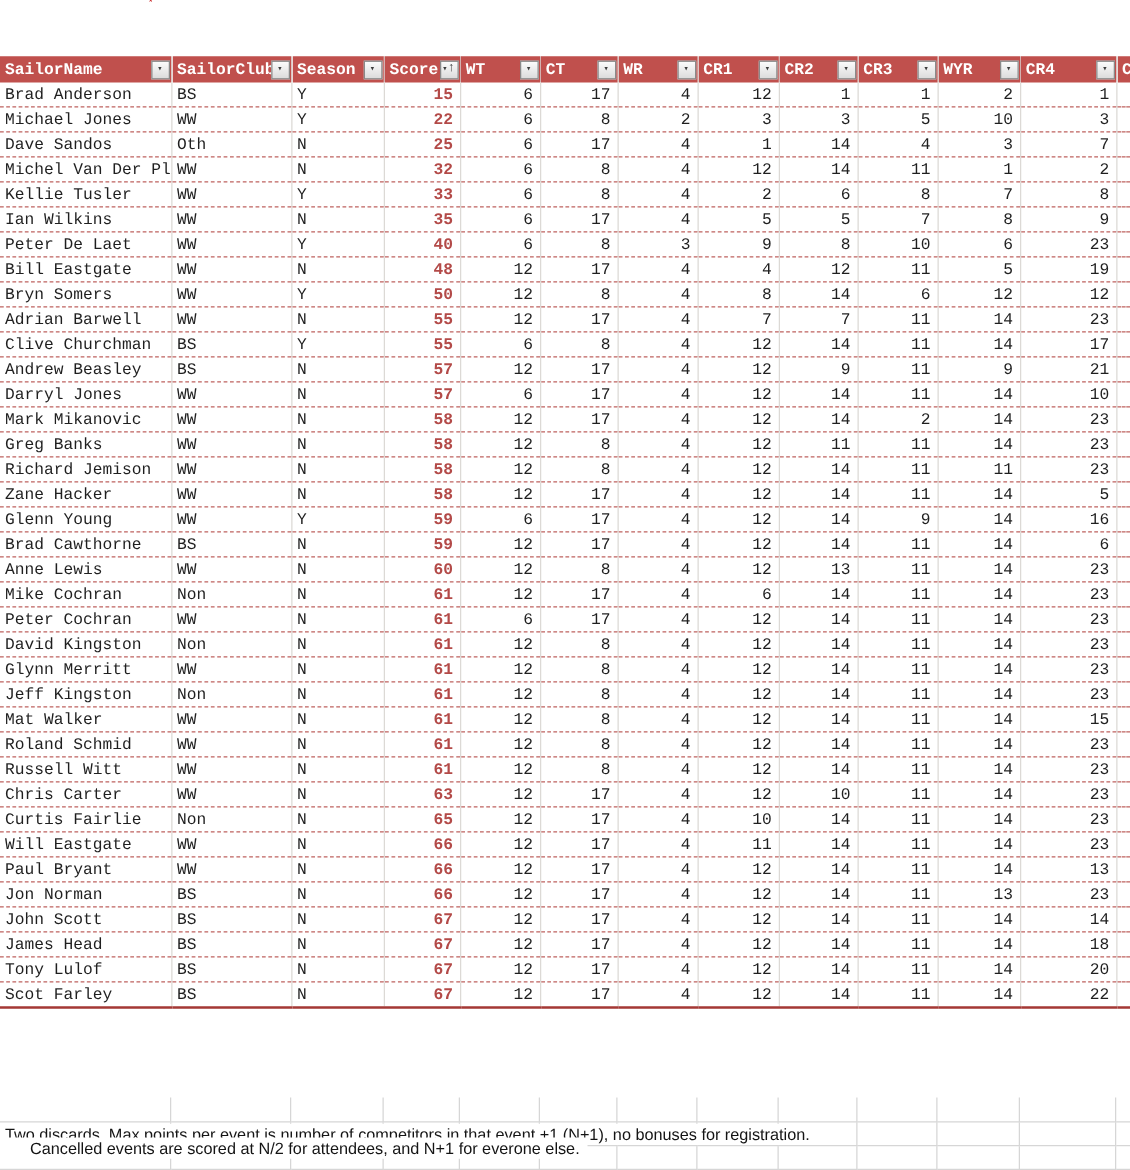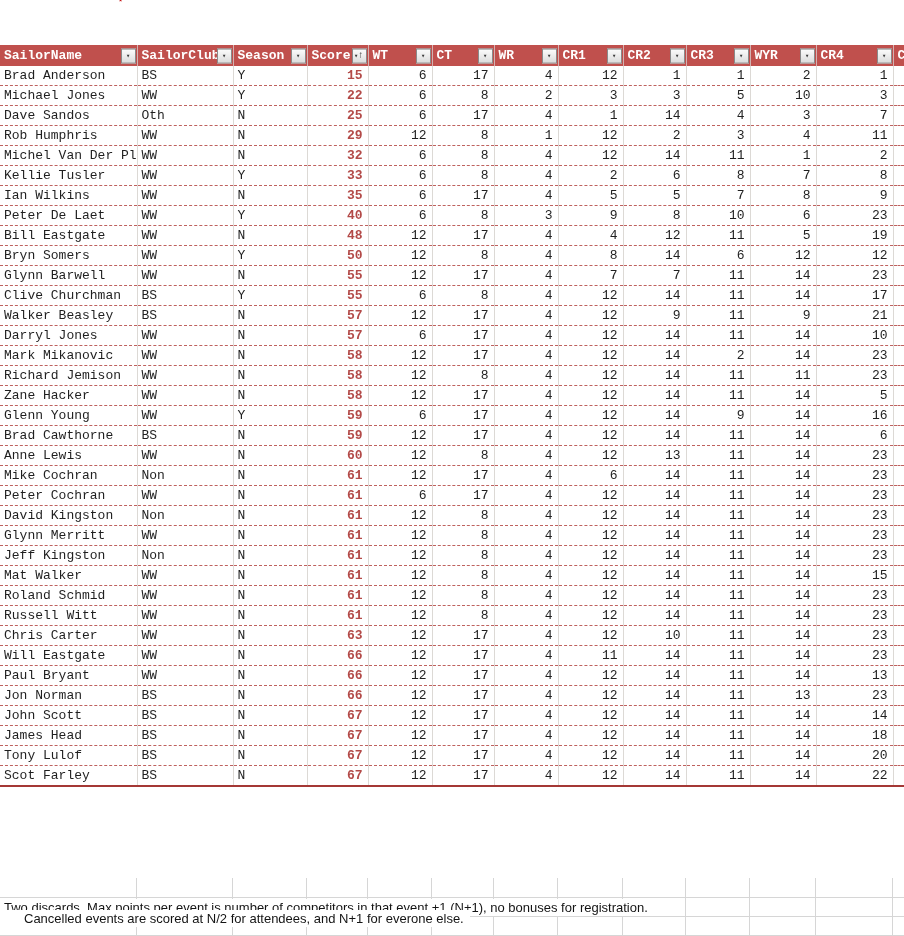--- a/index.html
+++ b/index.html
@@ -181,35 +181,20 @@
           <td class="num">17</td>
           <td class="num">4</td>
           <td class="num">1</td>
           <td class="num">14</td>
           <td class="num">4</td>
           <td class="num">3</td>
           <td class="num">7</td>
           <td></td>
         </tr>
         <tr>
-          <td>Rob Humphris</td>
-          <td>WW</td>
-          <td>N</td>
-          <td class="num score">29</td>
-          <td class="num">12</td>
-          <td class="num">8</td>
-          <td class="num">1</td>
-          <td class="num">12</td>
-          <td class="num">2</td>
-          <td class="num">3</td>
-          <td class="num">4</td>
-          <td class="num">11</td>
-          <td></td>
-        </tr>
-        <tr>
           <td>Michel Van Der Pligt</td>
           <td>WW</td>
           <td>N</td>
           <td class="num score">32</td>
           <td class="num">6</td>
           <td class="num">8</td>
           <td class="num">4</td>
           <td class="num">12</td>
           <td class="num">14</td>
           <td class="num">11</td>
@@ -286,21 +271,21 @@
           <td class="num">8</td>
           <td class="num">4</td>
           <td class="num">8</td>
           <td class="num">14</td>
           <td class="num">6</td>
           <td class="num">12</td>
           <td class="num">12</td>
           <td></td>
         </tr>
         <tr>
-          <td>Glynn Barwell</td>
+          <td>Adrian Barwell</td>
           <td>WW</td>
           <td>N</td>
           <td class="num score">55</td>
           <td class="num">12</td>
           <td class="num">17</td>
           <td class="num">4</td>
           <td class="num">7</td>
           <td class="num">7</td>
           <td class="num">11</td>
           <td class="num">14</td>
@@ -316,21 +301,21 @@
           <td class="num">8</td>
           <td class="num">4</td>
           <td class="num">12</td>
           <td class="num">14</td>
           <td class="num">11</td>
           <td class="num">14</td>
           <td class="num">17</td>
           <td></td>
         </tr>
         <tr>
-          <td>Walker Beasley</td>
+          <td>Andrew Beasley</td>
           <td>BS</td>
           <td>N</td>
           <td class="num score">57</td>
           <td class="num">12</td>
           <td class="num">17</td>
           <td class="num">4</td>
           <td class="num">12</td>
           <td class="num">9</td>
           <td class="num">11</td>
           <td class="num">9</td>
@@ -361,20 +346,35 @@
           <td class="num">17</td>
           <td class="num">4</td>
           <td class="num">12</td>
           <td class="num">14</td>
           <td class="num">2</td>
           <td class="num">14</td>
           <td class="num">23</td>
           <td></td>
         </tr>
         <tr>
+          <td>Greg Banks</td>
+          <td>WW</td>
+          <td>N</td>
+          <td class="num score">58</td>
+          <td class="num">12</td>
+          <td class="num">8</td>
+          <td class="num">4</td>
+          <td class="num">12</td>
+          <td class="num">11</td>
+          <td class="num">11</td>
+          <td class="num">14</td>
+          <td class="num">23</td>
+          <td></td>
+        </tr>
+        <tr>
           <td>Richard Jemison</td>
           <td>WW</td>
           <td>N</td>
           <td class="num score">58</td>
           <td class="num">12</td>
           <td class="num">8</td>
           <td class="num">4</td>
           <td class="num">12</td>
           <td class="num">14</td>
           <td class="num">11</td>
@@ -565,20 +565,35 @@
         <tr>
           <td>Chris Carter</td>
           <td>WW</td>
           <td>N</td>
           <td class="num score">63</td>
           <td class="num">12</td>
           <td class="num">17</td>
           <td class="num">4</td>
           <td class="num">12</td>
           <td class="num">10</td>
+          <td class="num">11</td>
+          <td class="num">14</td>
+          <td class="num">23</td>
+          <td></td>
+        </tr>
+        <tr>
+          <td>Curtis Fairlie</td>
+          <td>Non</td>
+          <td>N</td>
+          <td class="num score">65</td>
+          <td class="num">12</td>
+          <td class="num">17</td>
+          <td class="num">4</td>
+          <td class="num">10</td>
+          <td class="num">14</td>
           <td class="num">11</td>
           <td class="num">14</td>
           <td class="num">23</td>
           <td></td>
         </tr>
         <tr>
           <td>Will Eastgate</td>
           <td>WW</td>
           <td>N</td>
           <td class="num score">66</td>

